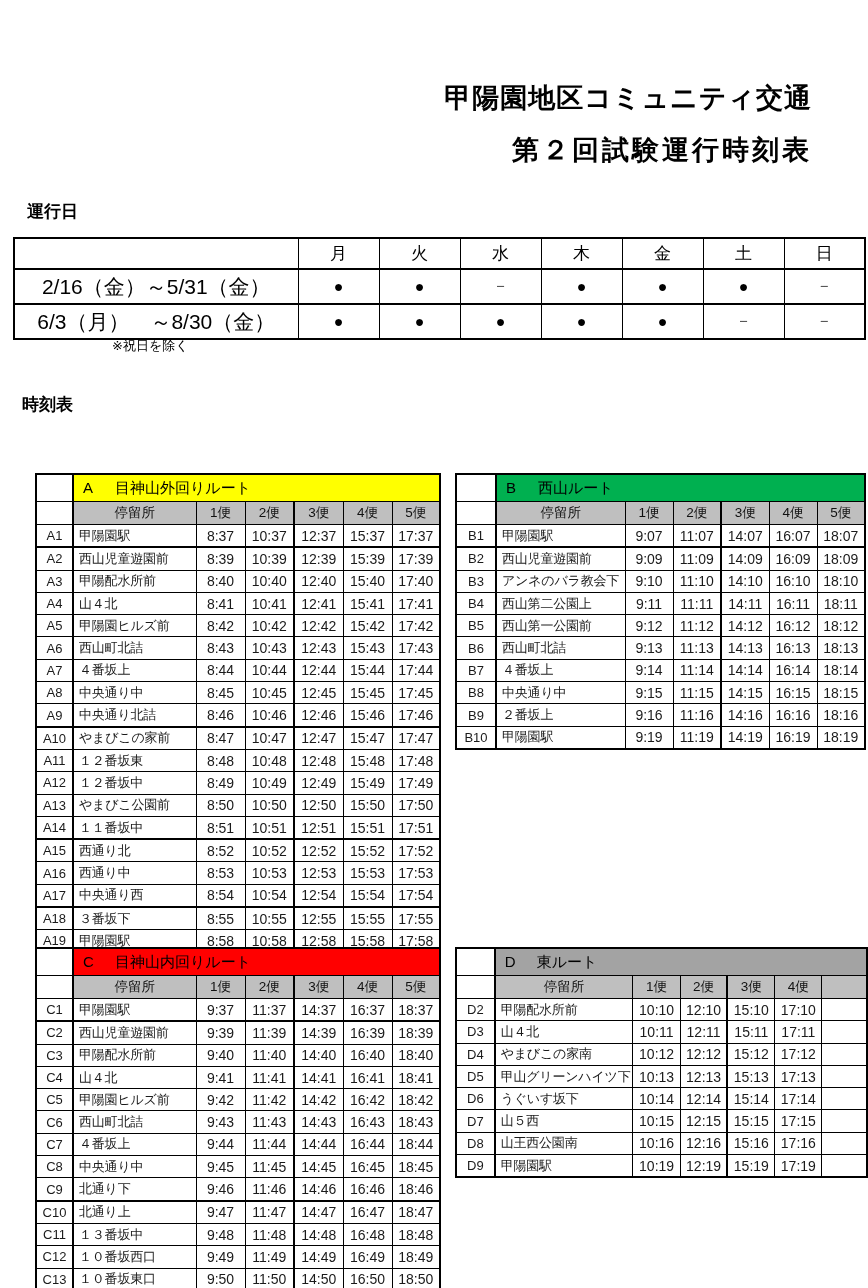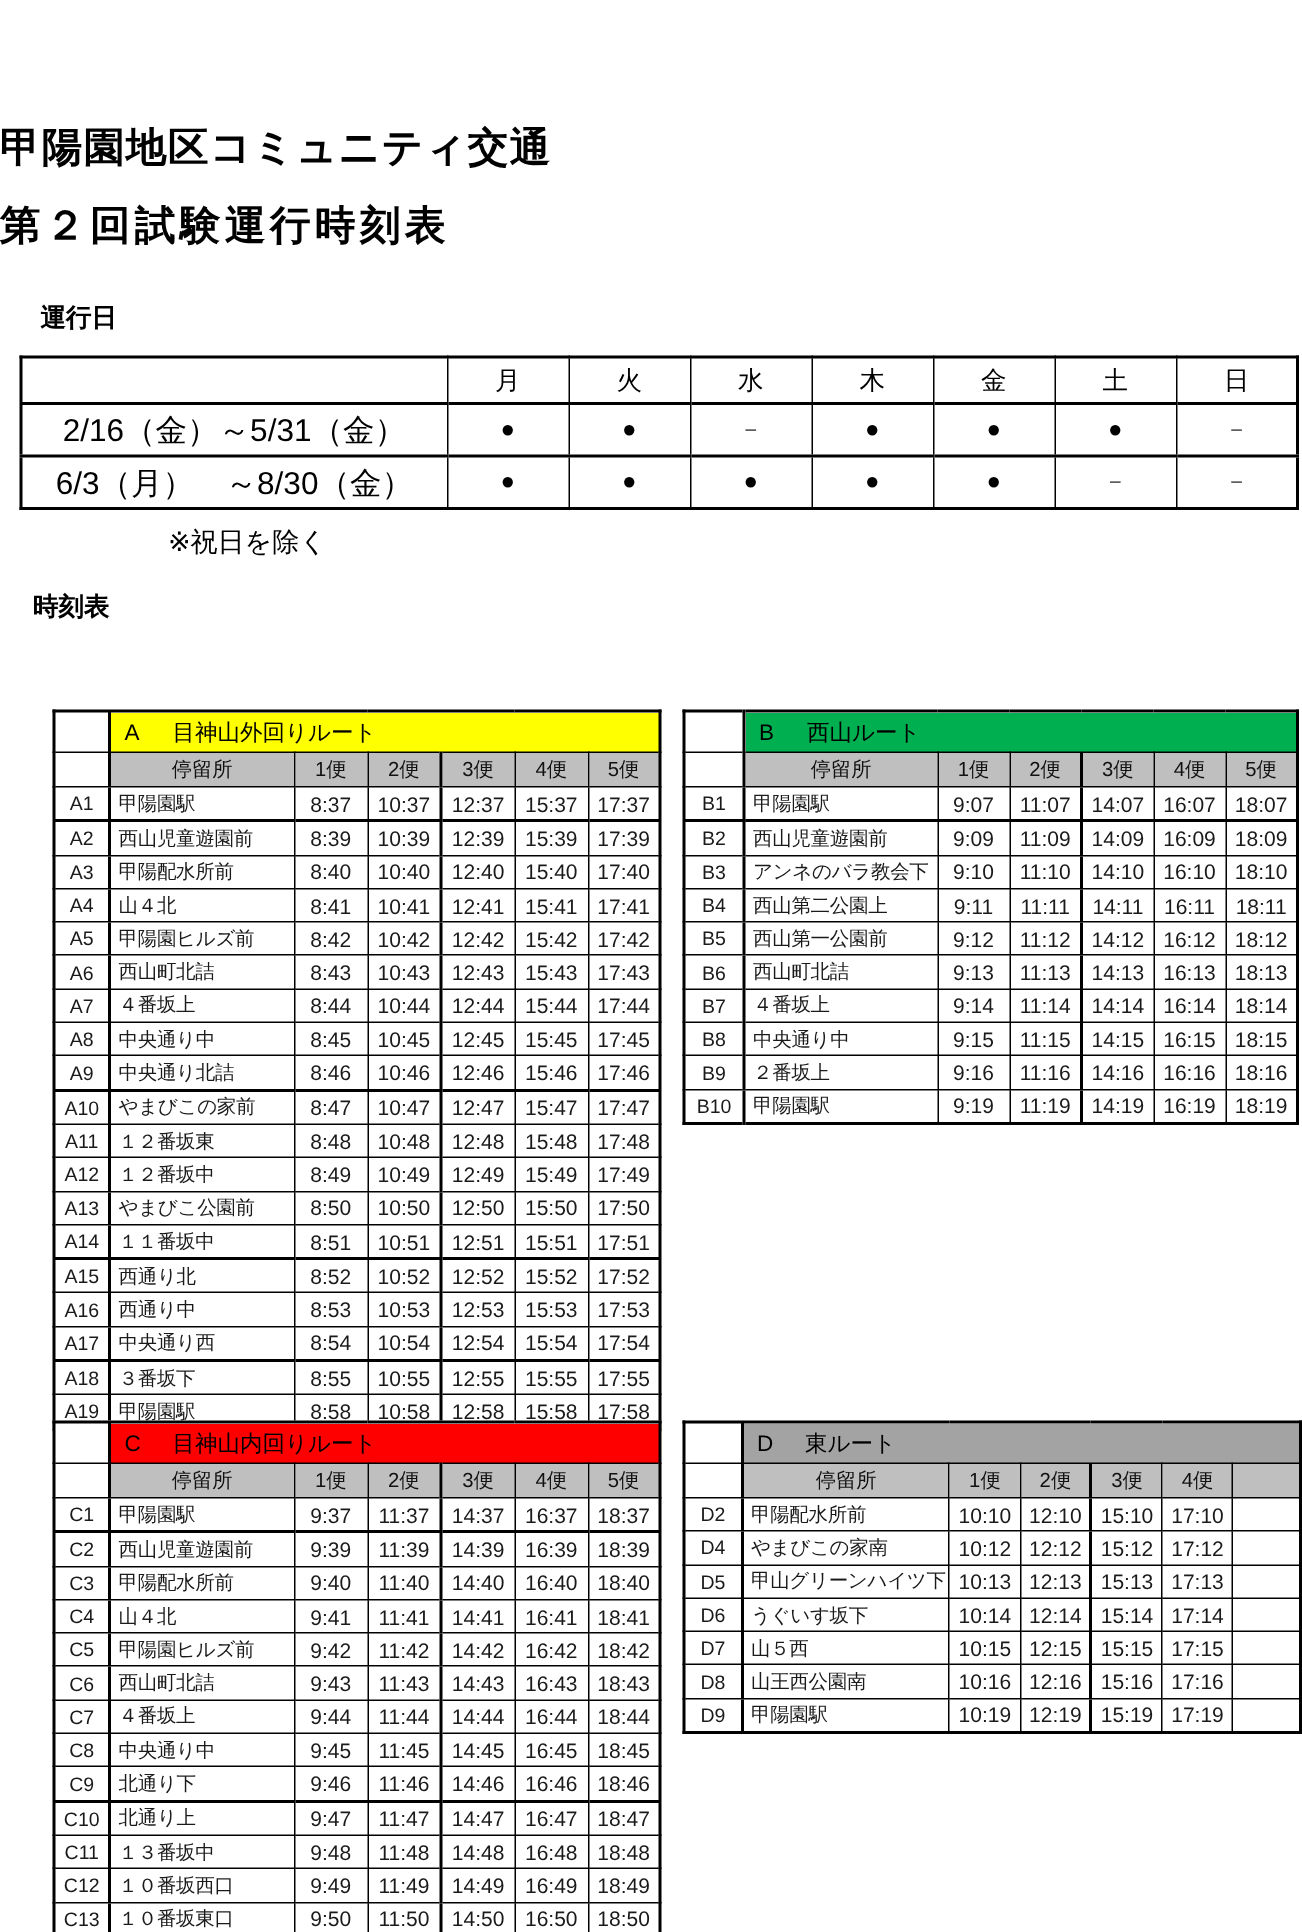--- a/index.html
+++ b/index.html
@@ -2,37 +2,37 @@
 <html><head>
 <meta charset="utf-8">
 <style>
   html,body{margin:0;padding:0;background:#ffffff;}
   .page{
     position:relative;width:868px;height:1288px;background:#ffffff;
     font-family:"Liberation Sans","DejaVu Sans",sans-serif;color:#000;
     overflow:hidden;
   }
   
-  .title-block{position:absolute;top:80px;left:0;width:812px;text-align:left;font-weight:bold;}
+  .title-block{position:absolute;top:80px;left:0;width:812px;text-align:right;font-weight:bold;}
   .title-line1{font-size:27px;letter-spacing:1px;}
   .title-line2{font-size:27px;margin-top:16px;letter-spacing:3px;}
   
   .sec-label{position:absolute;font-size:17px;font-weight:bold;}
   #lbl-unkobi{left:27px;top:200px;}
   #lbl-jikoku{left:22px;top:393px;}
   
   table{border-collapse:collapse;table-layout:fixed;}
   .daytable{position:absolute;left:13px;top:237px;border:2px solid #000;background:#fff;}
   .daytable td{border:1px solid #000;text-align:center;white-space:nowrap;overflow:hidden;padding:0;}
   .daytable tr.hd > td{height:29px;font-size:17px;}
   .daytable tr.svc > td{height:33px;border-top:2px solid #000;}
   .daytable td.period{font-size:21px;}
   .daytable td.dot{font-size:16px;}
   .daytable td.dash{font-size:16px;color:#474747;}
-  .note{position:absolute;left:112px;top:337px;font-size:18px;margin-top:12px;}
+  .note{position:absolute;left:112px;top:337px;font-size:13px;}
   
   .rt{position:absolute;margin-top:48px;}
   #route-A{left:35px;top:425px;}
   #route-B{left:455px;top:425px;}
   #route-C{left:35px;top:899px;}
   #route-D{left:455px;top:899px;}
   .rt-table{border:2px solid #000;background:#fff;}
   .rt-table td{
     border:1px solid #000;font-size:14px;text-align:center;height:21.3px;
     padding:0;white-space:nowrap;overflow:hidden;color:#1a1a1a;
@@ -616,20 +616,29 @@
           <tr>
             <td class="lbl">D2</td>
             <td class="stop">甲陽配水所前</td>
             <td>10:10</td>
             <td>12:10</td>
             <td class="t3">15:10</td>
             <td>17:10</td>
             <td></td>
           </tr>
           <tr>
+            <td class="lbl">D3</td>
+            <td class="stop">山４北</td>
+            <td>10:11</td>
+            <td>12:11</td>
+            <td class="t3">15:11</td>
+            <td>17:11</td>
+            <td></td>
+          </tr>
+          <tr>
             <td class="lbl">D4</td>
             <td class="stop">やまびこの家南</td>
             <td>10:12</td>
             <td>12:12</td>
             <td class="t3">15:12</td>
             <td>17:12</td>
             <td></td>
           </tr>
           <tr>
             <td class="lbl">D5</td>

